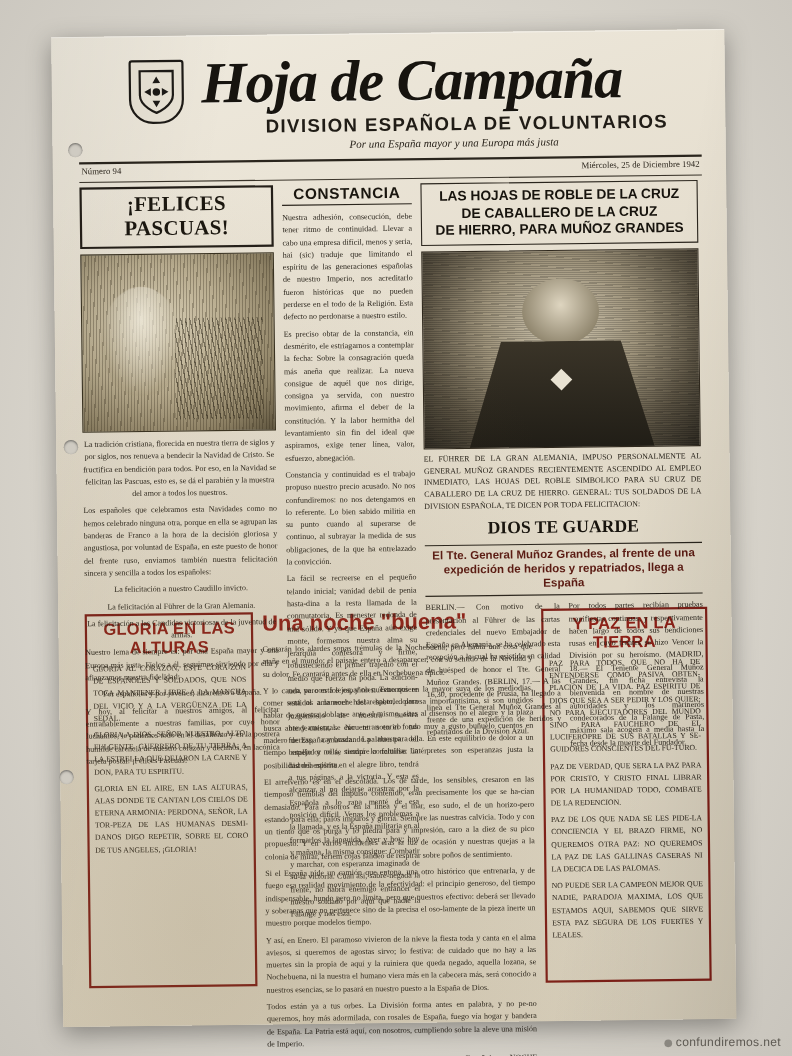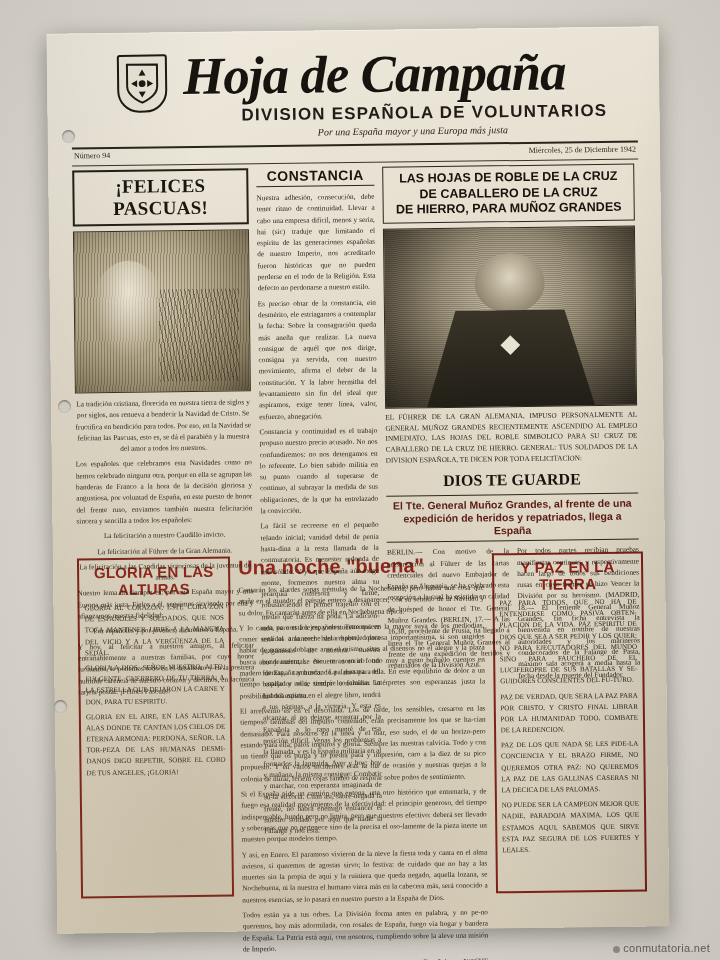--- a/index.html
+++ b/index.html
@@ -292,14 +292,14 @@
     </div>
 
   </div>
 </div>
 
 <div class="hole h1"></div>
 <div class="hole h2"></div>
 <div class="hole h3"></div>
 
 <div class="watermark">
-  <span class="wm-dot"></span><span>conmutatoria.net</span>
+  <span class="wm-dot"></span><span>confundiremos.net</span>
 </div>
 
 </body></html>

